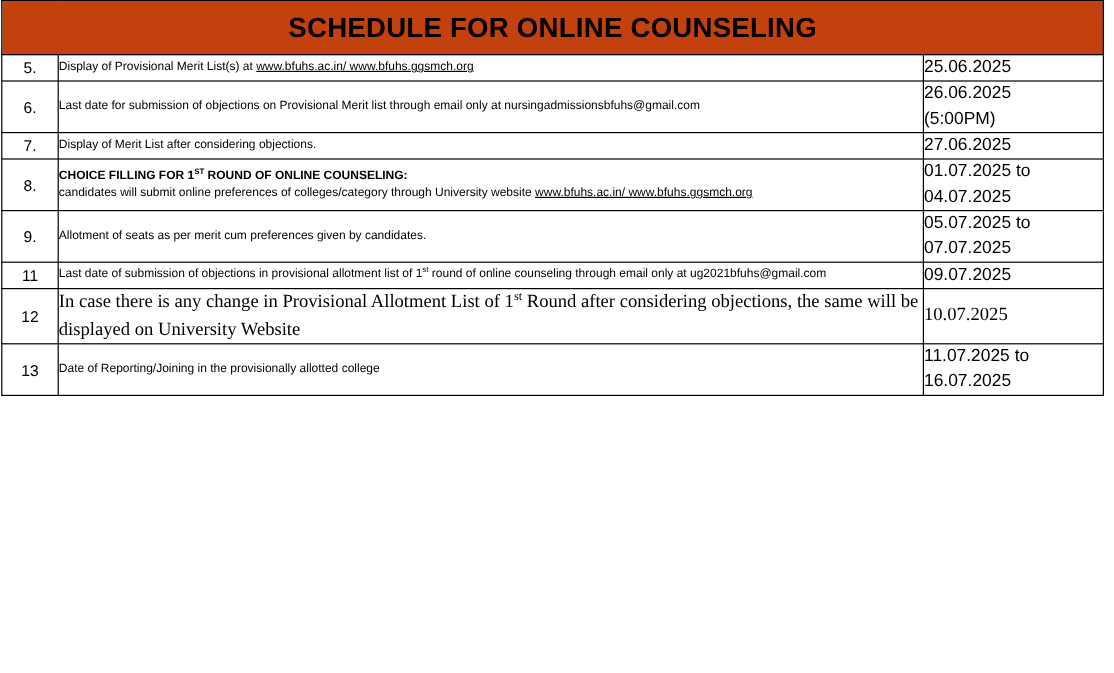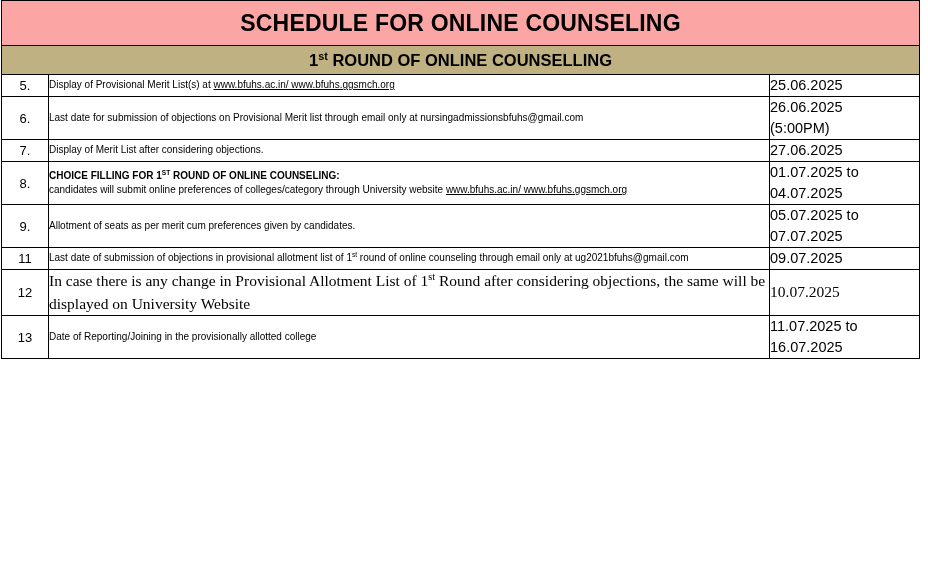--- a/index.html
+++ b/index.html
@@ -90,26 +90,23 @@
 <div class="page">
   <table class="schedule">
     <colgroup>
       <col style="width:47px">
       <col>
       <col style="width:150px">
     </colgroup>
     <tbody>
 
       <tr>
-        <td class="title-cell" colspan="3" style="background: #fca5a5; margin-left: 30px;">SCHEDULE FOR ONLINE COUNSELING</td>
+        <td class="title-cell" colspan="3" style="background: #c2410c; margin-left: 30px;">SCHEDULE FOR ONLINE COUNSELING</td>
       </tr>
 
-      <tr>
-        <td class="subtitle-cell" colspan="3" style="background: rgb(191, 177, 129);"><span>1</span><sup>st</sup><span> ROUND OF ONLINE COUNSELLING</span></td>
-      </tr>
 
       <tr>
         <td class="sn">5.</td>
         <td class="desc"><span>Display of Provisional Merit List(s) at </span><span class="u">www.bfuhs.ac.in/ www.bfuhs.ggsmch.org</span></td>
         <td class="date">25.06.2025</td>
       </tr>
 
       <tr>
         <td class="sn">6.</td>
         <td class="desc">Last date for submission of objections on Provisional Merit list through email only at nursingadmissionsbfuhs@gmail.com</td>

